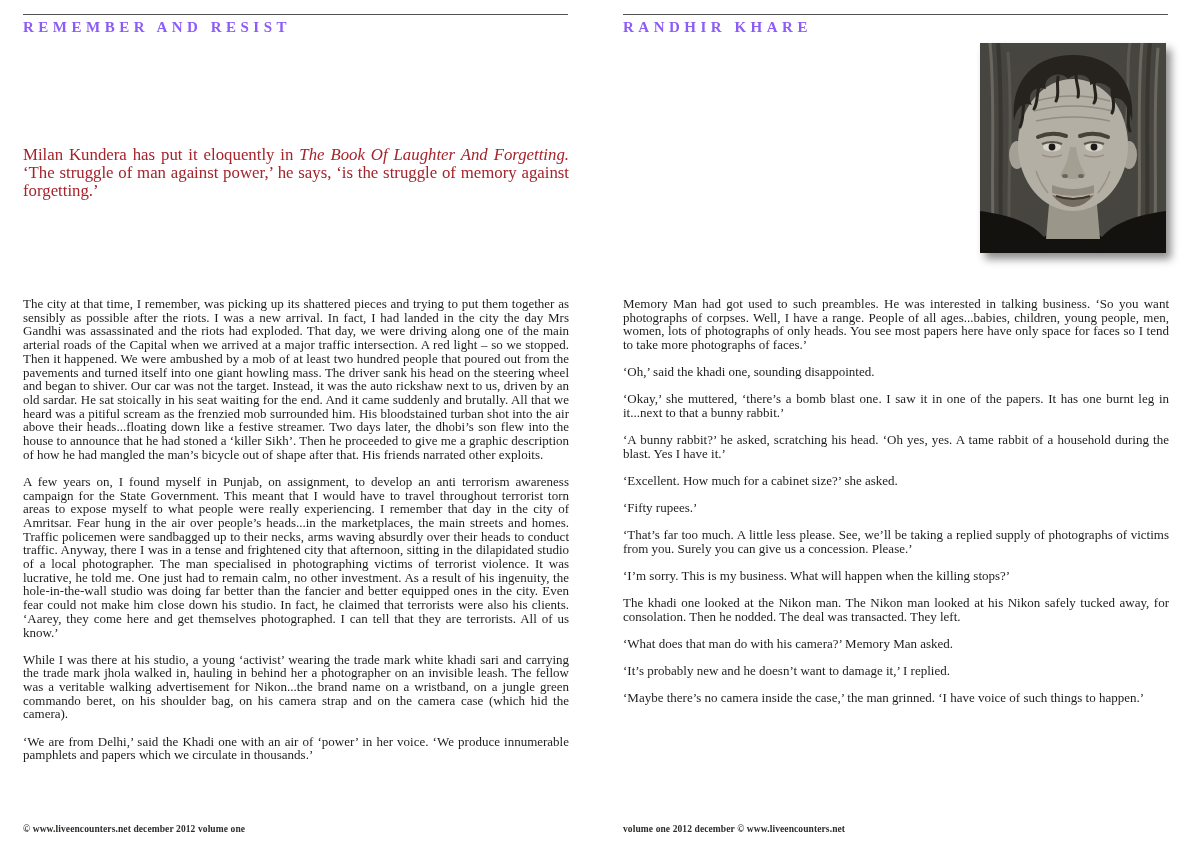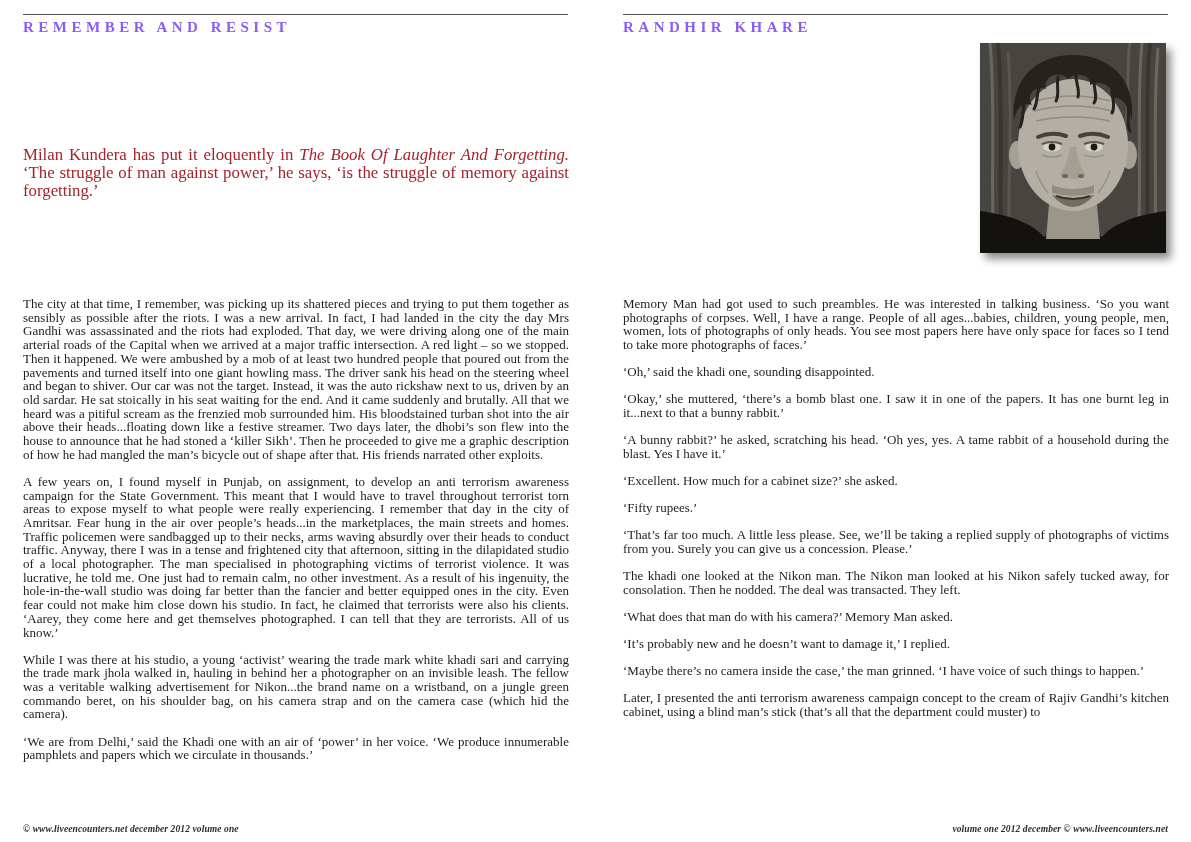--- a/index.html
+++ b/index.html
@@ -32,24 +32,24 @@
     font-size: 13px; line-height: 13.7px; color: #1e1d1b;
     text-align: justify;
   }
   .body-left { left: 23px; }
   .body-right { left: 623px; }
   .body-col p { margin-bottom: 13.4px; }
   .body-col p:last-child { margin-bottom: 0; }
 
   .page-footer {
     position: absolute; top: 824px; width: 545px;
-    font-size: 9.5px; font-weight: bold; color: #2e2c29; letter-spacing: 0.1px; font-style: italic;
+    font-size: 9.5px; font-weight: bold; color: #2e2c29; letter-spacing: 0.1px;
   }
   .footer-left { left: 23px; text-align: left; }
-  .footer-right { left: 623px; text-align: right; }
+  .footer-right { left: 623px; text-align: left; }
 
   .author-photo {
     position: absolute; left: 980px; top: 43px; width: 186px; height: 210px;
     filter: drop-shadow(5px 6px 4px rgba(0,0,0,0.45));
   }
   .author-photo svg { display: block; }
 </style>
 </head>
 <body>
 
@@ -139,22 +139,22 @@
   </div>
 
   <div class="body-col body-right">
     <p>Memory Man had got used to such preambles. He was interested in talking business. ‘So you want photographs of corpses. Well, I have a range. People of all ages...babies, children, young people, men, women, lots of photographs of only heads. You see most papers here have only space for faces so I tend to take more photographs of faces.’</p>
     <p>‘Oh,’ said the khadi one, sounding disappointed.</p>
     <p>‘Okay,’ she muttered, ‘there’s a bomb blast one. I saw it in one of the papers. It has one burnt leg in it...next to that a bunny rabbit.’</p>
     <p>‘A bunny rabbit?’ he asked, scratching his head. ‘Oh yes, yes. A tame rabbit of a household during the blast. Yes I have it.’</p>
     <p>‘Excellent. How much for a cabinet size?’ she asked.</p>
     <p>‘Fifty rupees.’</p>
     <p>‘That’s far too much. A little less please. See, we’ll be taking a replied supply of photographs of victims from you. Surely you can give us a concession. Please.’</p>
+    <p>‘I’m sorry. This is my business. What will happen when the killing stops?’</p>
     <p>The khadi one looked at the Nikon man. The Nikon man looked at his Nikon safely tucked away, for consolation. Then he nodded. The deal was transacted. They left.</p>
     <p>‘What does that man do with his camera?’ Memory Man asked.</p>
     <p>‘It’s probably new and he doesn’t want to damage it,’ I replied.</p>
     <p>‘Maybe there’s no camera inside the case,’ the man grinned. ‘I have voice of such things to happen.’</p>
-    <p>Later, I presented the anti terrorism awareness campaign concept to the cream of Rajiv Gandhi’s kitchen cabinet, using a blind man’s stick (that’s all that the department could muster) to</p>
   </div>
 
   <div class="page-footer footer-right">volume one 2012 december © www.liveencounters.net</div>
 
 </div>
 
 </body></html>

